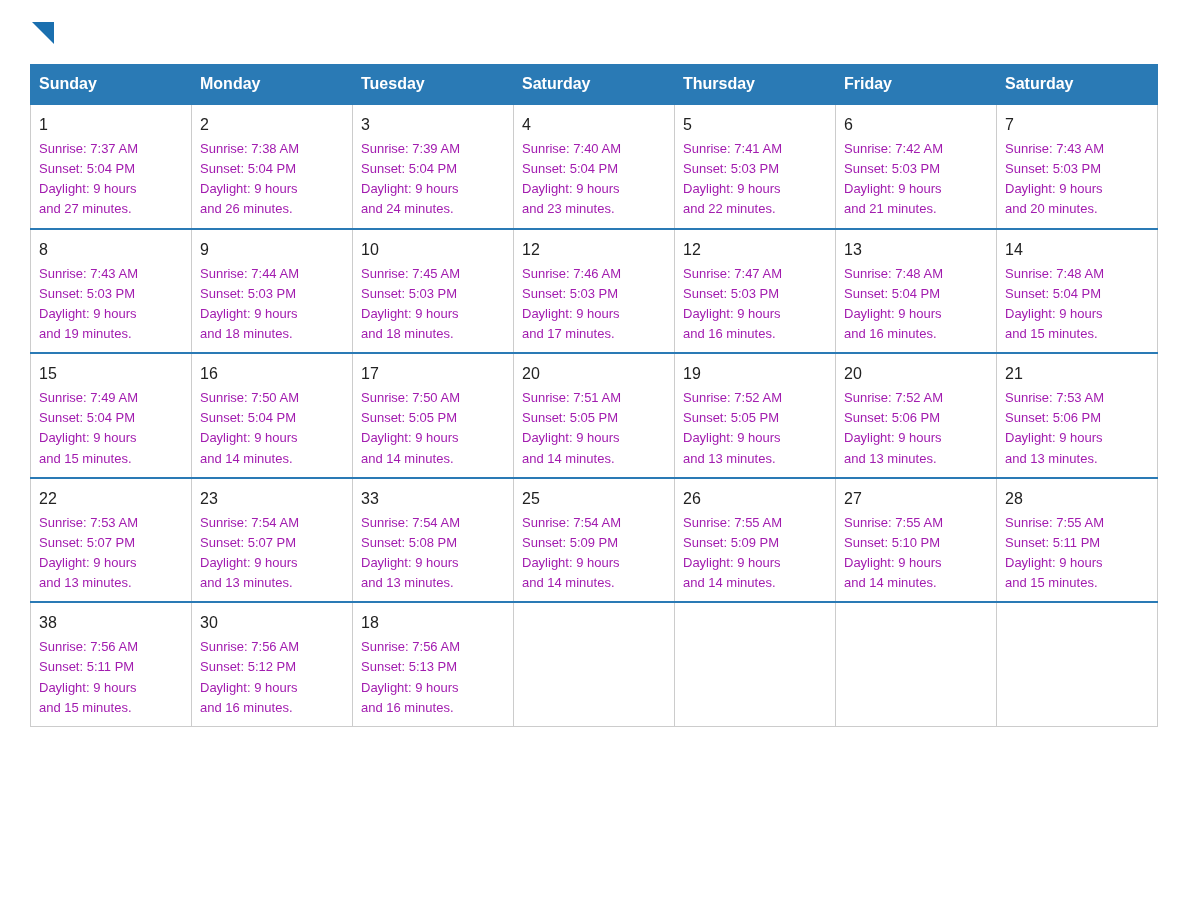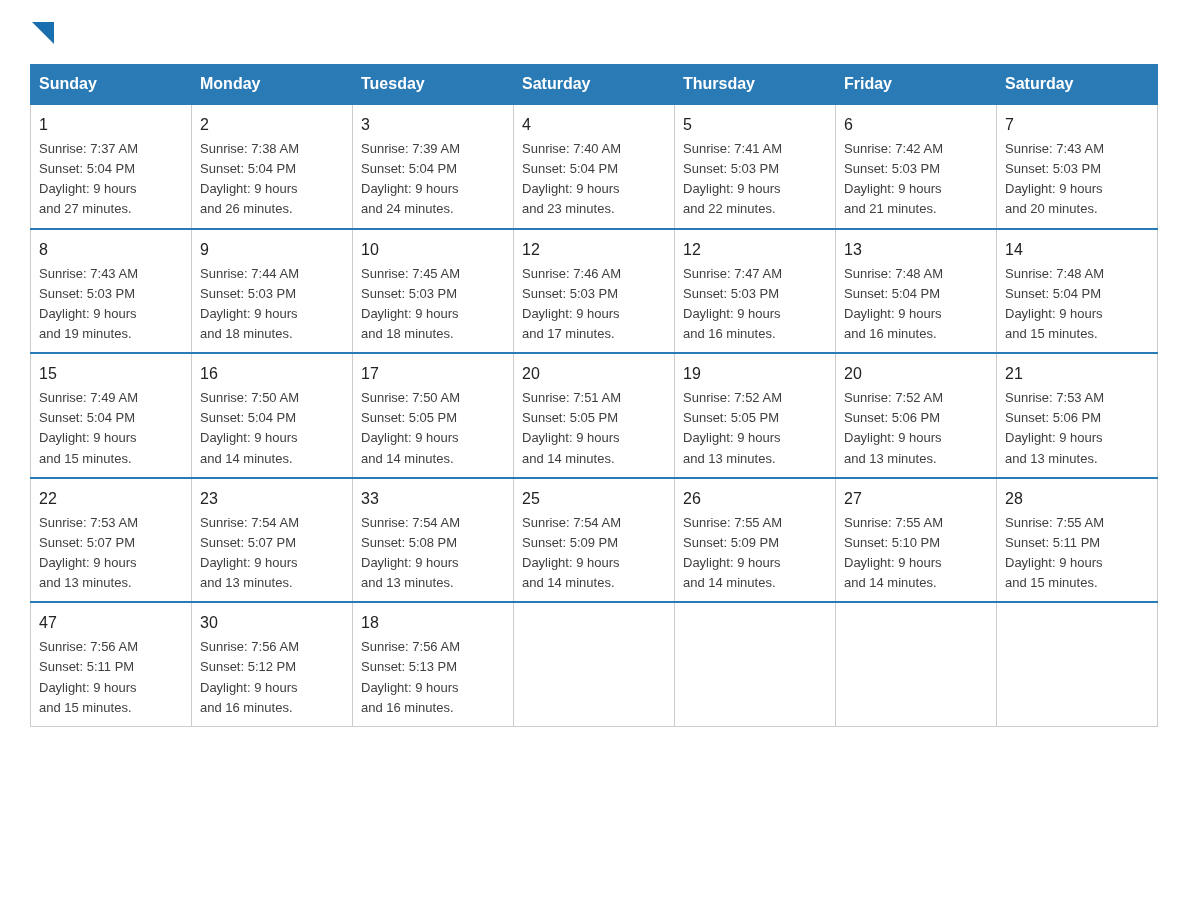--- a/index.html
+++ b/index.html
@@ -85,21 +85,21 @@
     }
     .day-number {
       font-size: 16px;
       font-weight: normal;
       color: #222;
       display: block;
       margin-bottom: 2px;
     }
     .day-info {
       font-size: 13px;
-      color: #404040;
+      color: #a21caf;
       line-height: 1.55;
     }
     .empty-cell {
       background: #fff;
     }
     
     .row-top td {
       border-top: 2px solid #2a7ab5 !important;
     }
   </style>
@@ -167,21 +167,21 @@
       <tr class="row-top">
         <td><span class="day-number">22</span><span class="day-info">Sunrise: 7:53 AM<br>Sunset: 5:07 PM<br>Daylight: 9 hours<br>and 13 minutes.</span></td>
         <td><span class="day-number">23</span><span class="day-info">Sunrise: 7:54 AM<br>Sunset: 5:07 PM<br>Daylight: 9 hours<br>and 13 minutes.</span></td>
         <td><span class="day-number">33</span><span class="day-info">Sunrise: 7:54 AM<br>Sunset: 5:08 PM<br>Daylight: 9 hours<br>and 13 minutes.</span></td>
         <td><span class="day-number">25</span><span class="day-info">Sunrise: 7:54 AM<br>Sunset: 5:09 PM<br>Daylight: 9 hours<br>and 14 minutes.</span></td>
         <td><span class="day-number">26</span><span class="day-info">Sunrise: 7:55 AM<br>Sunset: 5:09 PM<br>Daylight: 9 hours<br>and 14 minutes.</span></td>
         <td><span class="day-number">27</span><span class="day-info">Sunrise: 7:55 AM<br>Sunset: 5:10 PM<br>Daylight: 9 hours<br>and 14 minutes.</span></td>
         <td><span class="day-number">28</span><span class="day-info">Sunrise: 7:55 AM<br>Sunset: 5:11 PM<br>Daylight: 9 hours<br>and 15 minutes.</span></td>
       </tr>
       <tr class="row-top">
-        <td><span class="day-number">47</span><span class="day-info">Sunrise: 7:56 AM<br>Sunset: 5:11 PM<br>Daylight: 9 hours<br>and 15 minutes.</span></td>
+        <td><span class="day-number">38</span><span class="day-info">Sunrise: 7:56 AM<br>Sunset: 5:11 PM<br>Daylight: 9 hours<br>and 15 minutes.</span></td>
         <td><span class="day-number">30</span><span class="day-info">Sunrise: 7:56 AM<br>Sunset: 5:12 PM<br>Daylight: 9 hours<br>and 16 minutes.</span></td>
         <td><span class="day-number">18</span><span class="day-info">Sunrise: 7:56 AM<br>Sunset: 5:13 PM<br>Daylight: 9 hours<br>and 16 minutes.</span></td>
         <td class="empty-cell"></td>
         <td class="empty-cell"></td>
         <td class="empty-cell"></td>
         <td class="empty-cell"></td>
       </tr>
     </tbody>
 </table>
 

